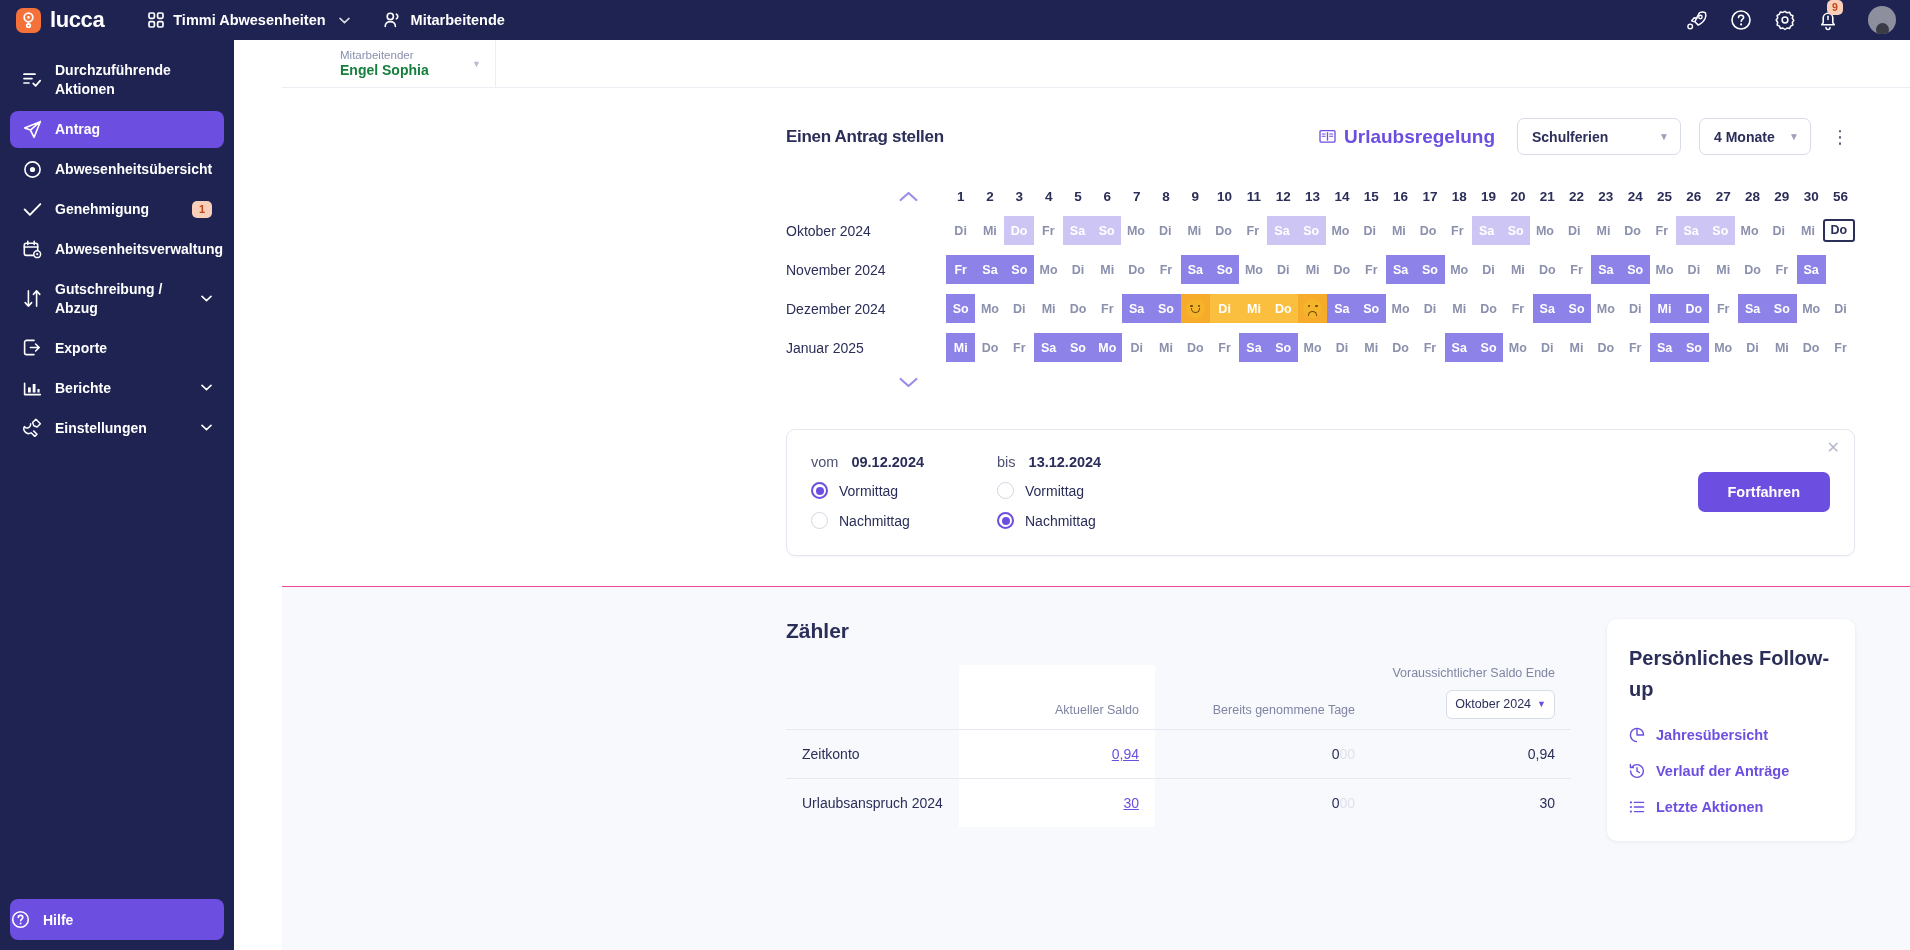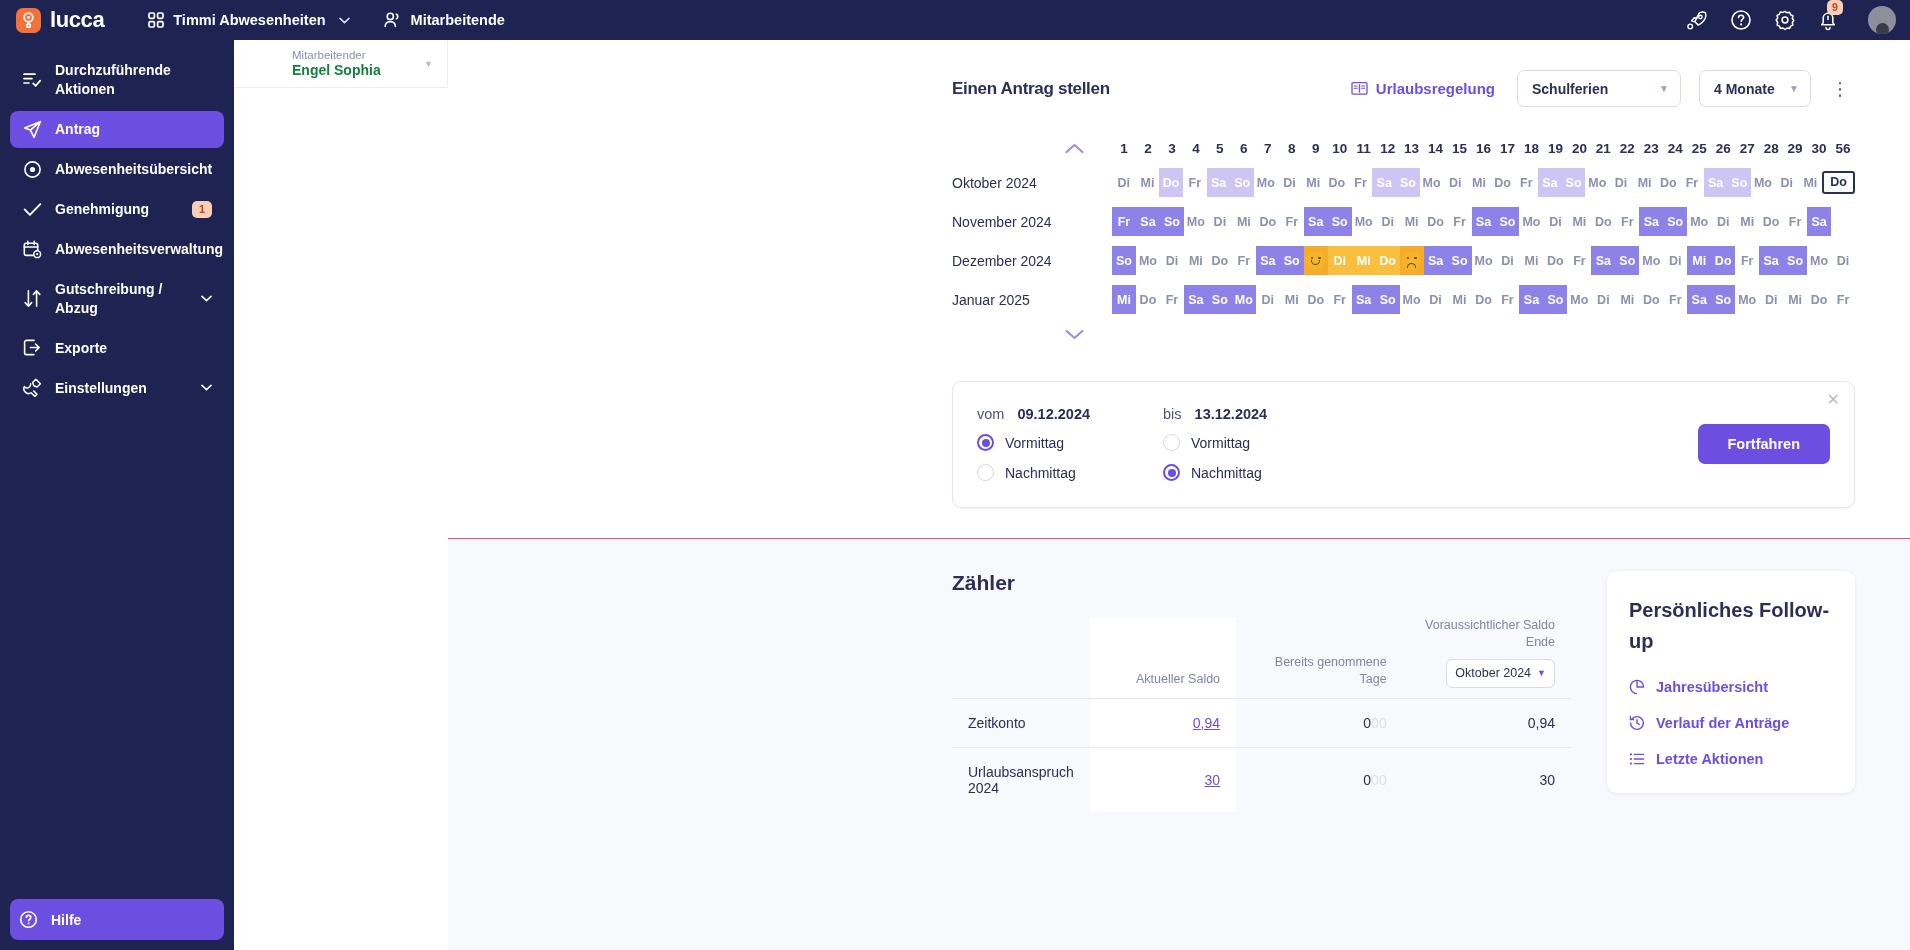--- a/index.html
+++ b/index.html
@@ -72,26 +72,26 @@
   .side-icon { width: 20px; min-width:20px; display:flex; align-items:center; justify-content:center; }
   .side-badge {
     background: #f9cfb9; color: #c1441a;
     font-size: 11px; font-weight: 700;
     border-radius: 5px; padding: 1px 7px;
   }
   .side-spacer { flex: 1; }
   .help-btn {
     display: flex; align-items: center; gap: 13px;
     background: #6c4ee0; color: #fff;
-    border-radius: 8px; padding: 11px 8px;
+    border-radius: 8px; padding: 11px 0;
     font-size: 14px; font-weight: 600; cursor: pointer;
   }
 
   
-  .main { flex: 1; display: flex; flex-direction: row; min-width: 0; background: #fff; }
+  .main { flex: 1; display: flex; flex-direction: column; min-width: 0; background: #fff; margin-left: 48px; }
 
   .emp-bar {
     height: 48px; min-height:48px; display: flex; align-items: center;
     padding-left: 20px; border-bottom: 1px solid #eceef4;
   }
   .emp-select {
     width: 185px; display: flex; align-items: center; justify-content: space-between;
     padding: 3px 6px 3px 38px; cursor: pointer;
   }
   .emp-texts { display: flex; flex-direction: column; line-height: 1.25; }
@@ -106,21 +106,21 @@
 
   .title-row {
     display: flex; align-items: center;
     padding: 0 55px 0 504px;
     margin-bottom: 26px;
   }
   .page-title { font-size: 17px; font-weight: 700; color: #2a2e58; letter-spacing: -.3px; }
   .title-spacer { flex: 1; }
   .rules-link {
     display: flex; align-items: center; gap: 8px;
-    color: #6c4ee0; font-size: 15px; font-weight: 700;
+    color: #6c4ee0; font-size: 19px; font-weight: 700;
     cursor: pointer; margin-right: 22px;
   }
   .sel {
     height: 37px; border: 1px solid #d8dbe8; border-radius: 7px;
     display: flex; align-items: center; justify-content: space-between;
     padding: 0 11px 0 14px; background: #fff; cursor: pointer;
     font-size: 14px; font-weight: 700; color: #2a2e58;
   }
   .sel.wide { width: 164px; margin-right: 18px; }
   .sel.narrow { width: 112px; margin-right: 14px; }
@@ -404,20 +404,36 @@
     <div class="side-item">
       <span class="side-icon">
         <svg width="19" height="19" viewBox="0 0 19 19">
             <path d="M11 2.4H3.5A1.9 1.9 0 001.6 4.3v10.4a1.9 1.9 0 001.9 1.9H11" fill="none" stroke="#fff" stroke-width="1.6" stroke-linecap="round"></path>
             <path d="M12.6 6l3.6 3.5-3.6 3.5M16 9.5H7.4" fill="none" stroke="#fff" stroke-width="1.6" stroke-linecap="round" stroke-linejoin="round"></path>
           </svg>
       </span>
       <span class="side-label">Exporte</span>
     </div>
 
+    <div class="side-item">
+      <span class="side-icon">
+        <svg width="19" height="19" viewBox="0 0 19 19">
+            <path d="M1.6 16.6V5.2M1.6 16.6h15.8" stroke="#fff" stroke-width="1.6" stroke-linecap="round"></path>
+            <rect x="5" y="9.4" width="2.8" height="5.1" fill="#fff"></rect>
+            <rect x="9.7" y="6" width="2.8" height="8.5" fill="#fff"></rect>
+            <rect x="14.4" y="11" width="2.2" height="3.5" fill="#fff"></rect>
+          </svg>
+      </span>
+      <span class="side-label">Berichte</span>
+      <span>
+        <svg width="11" height="7" viewBox="0 0 11 7">
+            <path d="M1 1.4L5.5 5.6 10 1.4" fill="none" stroke="#fff" stroke-width="1.6" stroke-linecap="round"></path>
+          </svg>
+      </span>
+    </div>
 
     <div class="side-item">
       <span class="side-icon">
         <svg width="19" height="19" viewBox="0 0 19 19">
             <path d="M7.4 5.3a3.6 3.6 0 01-4.7 4.5L1.4 8.5a4.8 4.8 0 006.6 6.4l.1-.1 3.7 3.6 2.2-2.2-3.7-3.6" fill="none" stroke="#fff" stroke-width="1.5" stroke-linejoin="round"></path>
             <path d="M12.9 1.2l-3.3 3.3 1.2 3.3 3.3 1.2 3.3-3.3z" fill="none" stroke="#fff" stroke-width="1.5" stroke-linejoin="round"></path>
           </svg>
       </span>
       <span class="side-label">Einstellungen</span>
       <span>

